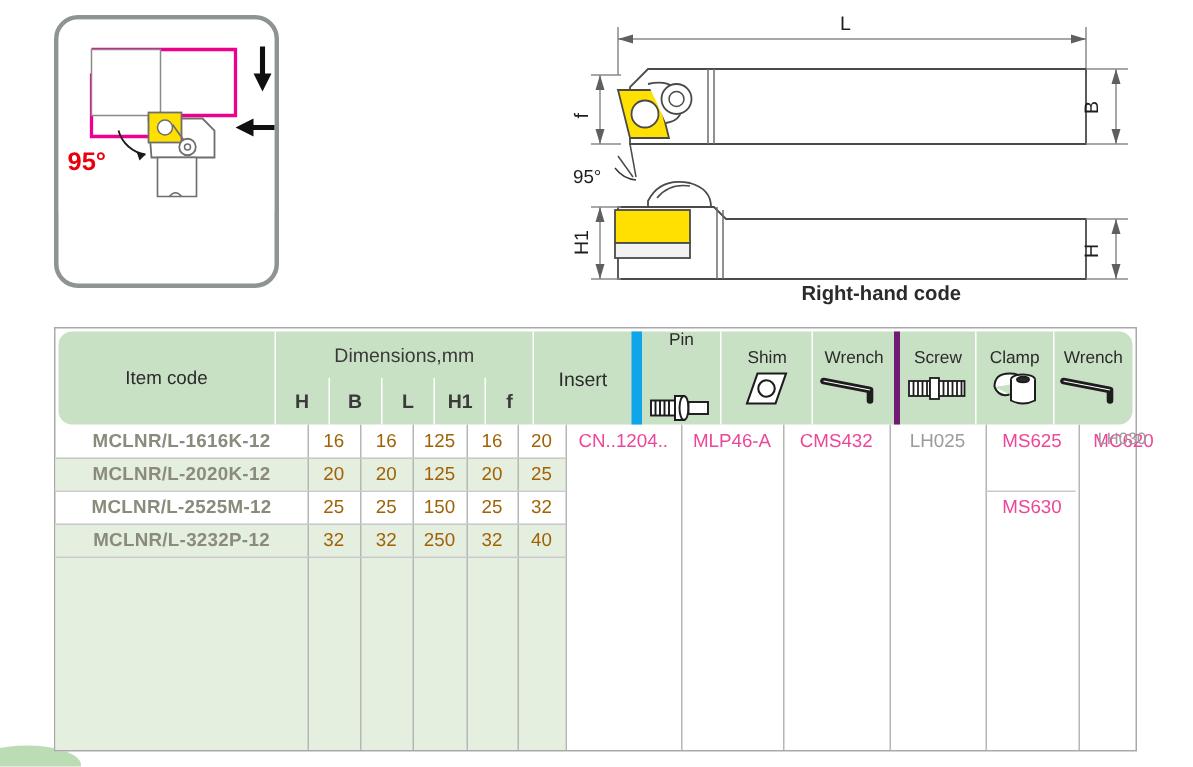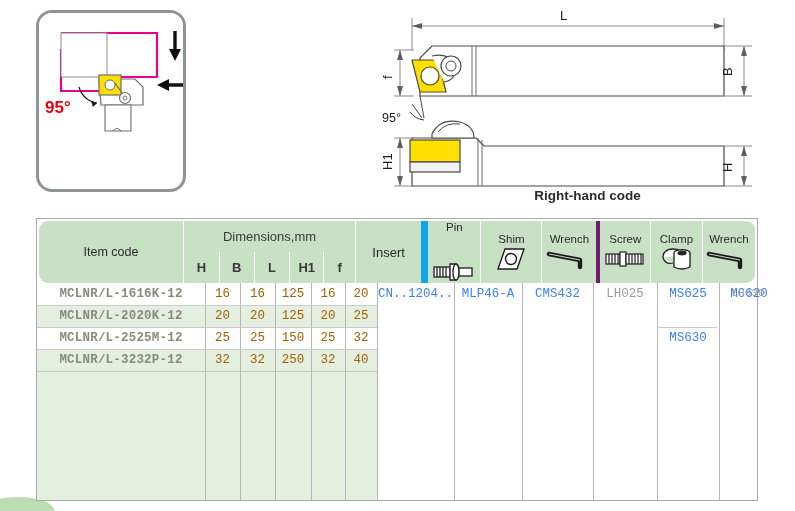--- a/index.html
+++ b/index.html
@@ -64,27 +64,27 @@
   .th-label{font-size:11.5px;line-height:13px;margin-bottom:1px;}
   .th-icon{height:24px;display:flex;align-items:center;justify-content:center;}
 
   .tbody{position:absolute;left:0;top:64px;width:100%;bottom:0;}
   .grid{position:absolute;inset:0;}
   .vline{position:absolute;top:0;bottom:0;width:1px;background:#b6b6b6;}
   .hline{position:absolute;left:0;right:0;height:1px;background:#c9c9c9;}
 
   .cell{
     position:absolute;display:flex;align-items:center;justify-content:center;
-    font-size:12.5px;box-sizing:border-box;font-family:Liberation Mono, monospace;
+    font-size:12.5px;box-sizing:border-box;
   }
   .code-cell{
     font-weight:bold;font-size:12.5px;color:#8a8a7d;letter-spacing:.2px;
   }
   .num-cell{color:#a16207;}
-  .part-cell{color:#3b82f6;}
+  .part-cell{color:#ec4899;}
   .part-cell.dim-text{color:#9b9b9b;}
   .rowbg{position:absolute;background:#e4efe0;}
   .fillbg{position:absolute;background:#e4efe0;}
 </style>
 </head>
 <body>
 
 <div class="corner-blob"></div>
 
 <div class="badge-card">

